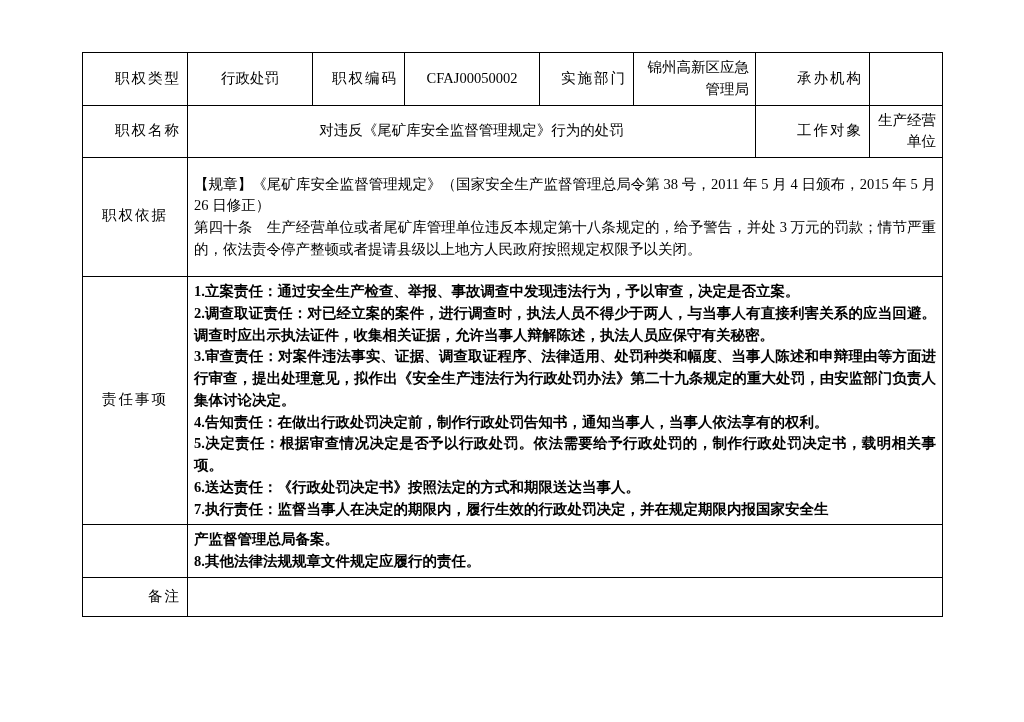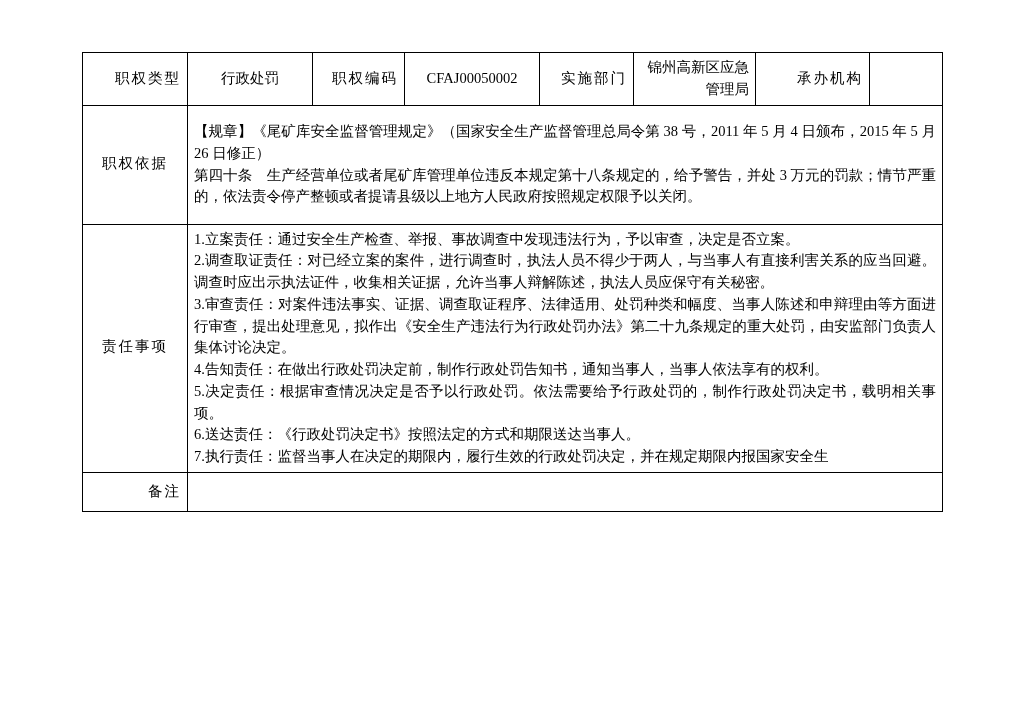--- a/index.html
+++ b/index.html
@@ -59,20 +59,21 @@
   .basis-body {
     padding: 8px 10px;
     line-height: 1.85;
   }
   .duty-body {
     padding: 6px 10px 4px 10px;
     line-height: 1.62;
   }
   .duty-body p {
     margin: 0;
+    font-weight: bold;
   }
   .label-mid {
     text-align: center;
     letter-spacing: 2px;
     font-family: Liberation Mono, monospace;
   }
 </style>
 </head>
 <body>
 
@@ -96,20 +97,26 @@
       <td class="label">职权编码</td>
       <td class="ctr">CFAJ00050002</td>
       <td class="label">实施部门</td>
       <td class="two-line">
         <span>锦州高新区应急管理局</span>
       </td>
       <td class="label">承办机构</td>
       <td class="ctr"></td>
     </tr>
 
+    <tr class="row-h2">
+      <td class="label">职权名称</td>
+      <td class="ctr" colspan="5">对违反《尾矿库安全监督管理规定》行为的处罚</td>
+      <td class="label">工作对象</td>
+      <td class="two-line">生产经营单位</td>
+    </tr>
 
 
     <tr class="basis">
       <td class="label-mid">职权依据</td>
       <td class="just basis-body" colspan="7">
         <div>【规章】《尾矿库安全监督管理规定》（国家安全生产监督管理总局令第 38 号，2011 年 5 月 4 日颁布，2015 年 5 月 26 日修正）</div>
         <div>第四十条　生产经营单位或者尾矿库管理单位违反本规定第十八条规定的，给予警告，并处 3 万元的罚款；情节严重的，依法责令停产整顿或者提请县级以上地方人民政府按照规定权限予以关闭。</div>
       </td>
     </tr>
 
@@ -119,20 +126,27 @@
         <p>1.立案责任：通过安全生产检查、举报、事故调查中发现违法行为，予以审查，决定是否立案。</p>
         <p>2.调查取证责任：对已经立案的案件，进行调查时，执法人员不得少于两人，与当事人有直接利害关系的应当回避。调查时应出示执法证件，收集相关证据，允许当事人辩解陈述，执法人员应保守有关秘密。</p>
         <p>3.审查责任：对案件违法事实、证据、调查取证程序、法律适用、处罚种类和幅度、当事人陈述和申辩理由等方面进行审查，提出处理意见，拟作出《安全生产违法行为行政处罚办法》第二十九条规定的重大处罚，由安监部门负责人集体讨论决定。</p>
         <p>4.告知责任：在做出行政处罚决定前，制作行政处罚告知书，通知当事人，当事人依法享有的权利。</p>
         <p>5.决定责任：根据审查情况决定是否予以行政处罚。依法需要给予行政处罚的，制作行政处罚决定书，载明相关事项。</p>
         <p>6.送达责任：《行政处罚决定书》按照法定的方式和期限送达当事人。</p>
         <p>7.执行责任：监督当事人在决定的期限内，履行生效的行政处罚决定，并在规定期限内报国家安全生</p>
       </td>
     </tr>
 
+    <tr class="duty-cont">
+      <td class="label-mid"></td>
+      <td class="just duty-body" colspan="7">
+        <p>产监督管理总局备案。</p>
+        <p>8.其他法律法规规章文件规定应履行的责任。</p>
+      </td>
+    </tr>
 
     <tr class="remark">
       <td class="label">备注</td>
       <td colspan="7"></td>
     </tr>
   </tbody>
     </table>
 </div>
 
 </body></html>

